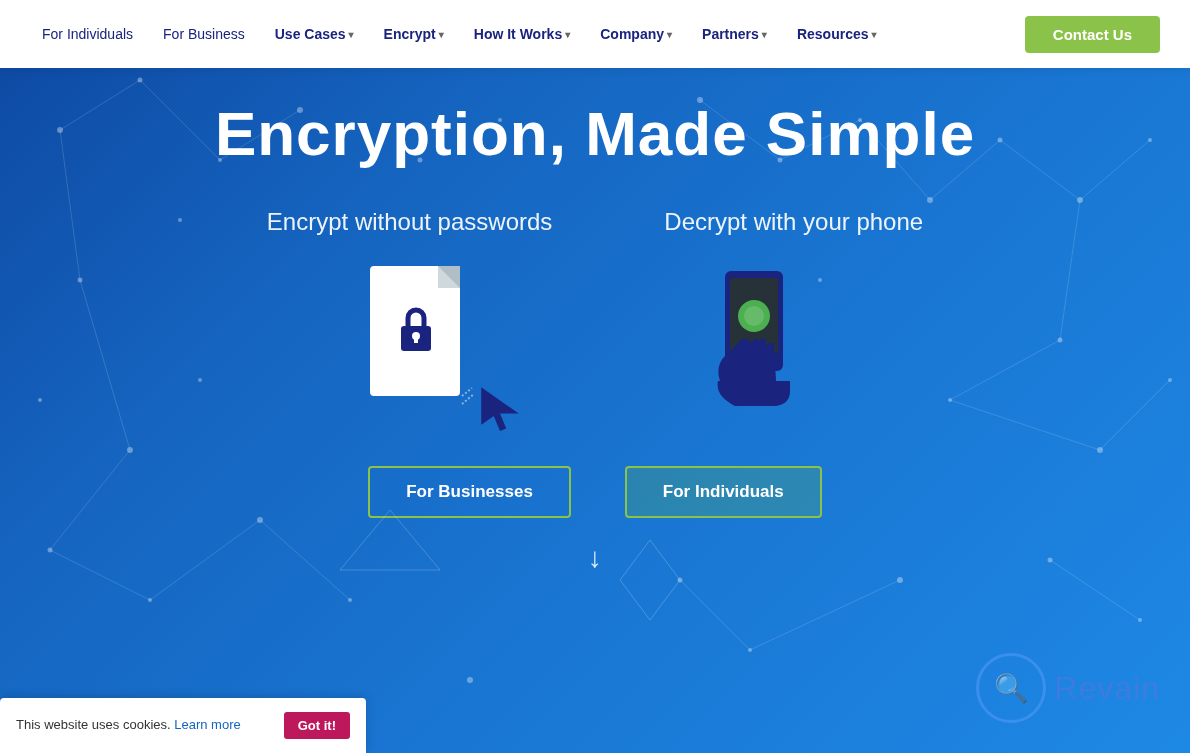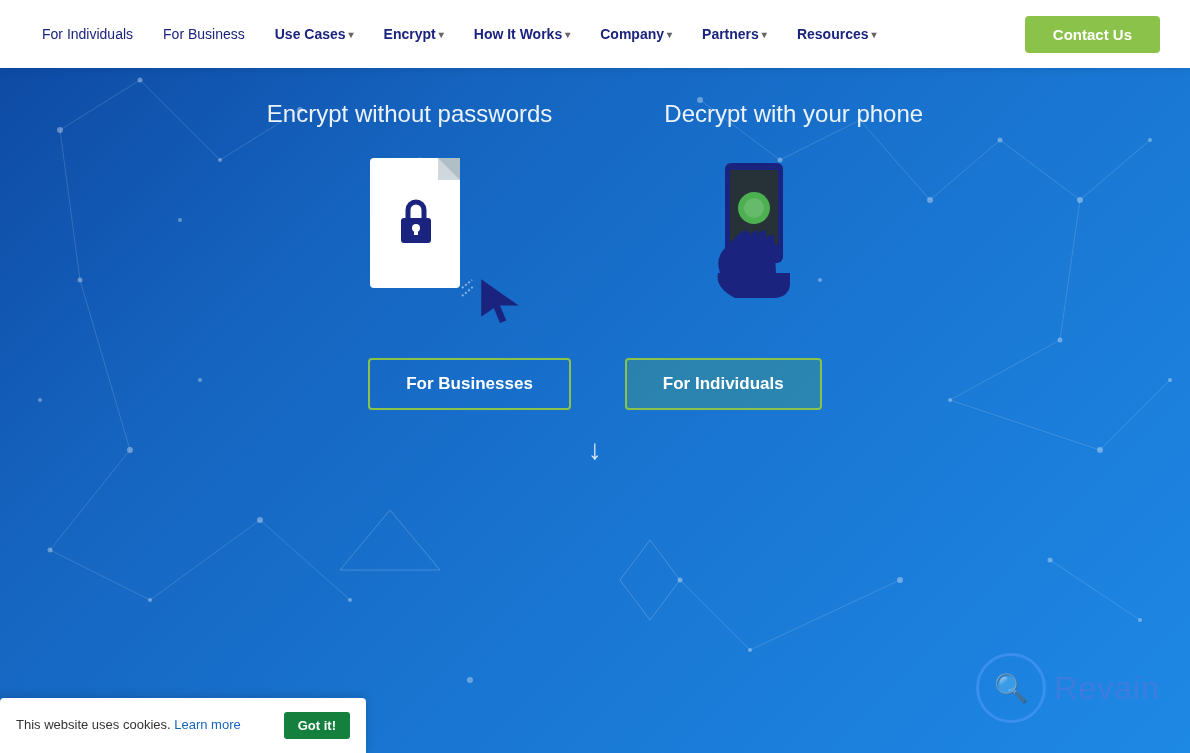--- a/index.html
+++ b/index.html
@@ -111,21 +111,21 @@
     .cookie-banner {
       position: fixed; bottom: 0; left: 0;
       width: 366px; background: #fff; border-radius: 4px 4px 0 0;
       padding: 14px 16px; display: flex; align-items: center; gap: 10px;
       box-shadow: 0 -2px 10px rgba(0,0,0,0.15); z-index: 200;
       font-size: 13px; color: #333;
     }
     .cookie-text { flex: 1; line-height: 1.4; }
     .cookie-link { color: #1565c0; text-decoration: none; }
     .cookie-btn {
-      background: #15803d; color: #fff; border: none; border-radius: 3px;
+      background: #be185d; color: #fff; border: none; border-radius: 3px;
       padding: 6px 14px; font-size: 13px; font-weight: 600; cursor: pointer;
       white-space: nowrap;
     }
 
     
     .dot { fill: rgba(255,255,255,0.35); }
     .line { stroke: rgba(255,255,255,0.15); stroke-width: 1; }
   </style>
 </head>
 <body>
@@ -223,20 +223,21 @@
     <line x1="1100" y1="450" x2="1170" y2="380" class="line"></line>
     <line x1="1050" y1="560" x2="1140" y2="620" class="line"></line>
     <line x1="900" y1="580" x2="750" y2="650" class="line"></line>
     <line x1="750" y1="650" x2="680" y2="580" class="line"></line>
 
     <polygon points="650,540 680,580 650,620 620,580" fill="none" stroke="rgba(255,255,255,0.2)" stroke-width="1"></polygon>
 
     <polygon points="340,570 390,510 440,570" fill="none" stroke="rgba(255,255,255,0.2)" stroke-width="1"></polygon>
   </svg>
 
+  <h1 class="hero-title">Encryption,  Made Simple</h1>
 
   <div class="hero-subtitle-row">
     <span class="hero-subtitle">Encrypt without passwords</span>
     <span class="hero-subtitle">Decrypt with your phone</span>
   </div>
 
   <div class="hero-icons-row">
 
     <div style="position:relative; width:140px; height:160px;">
 

